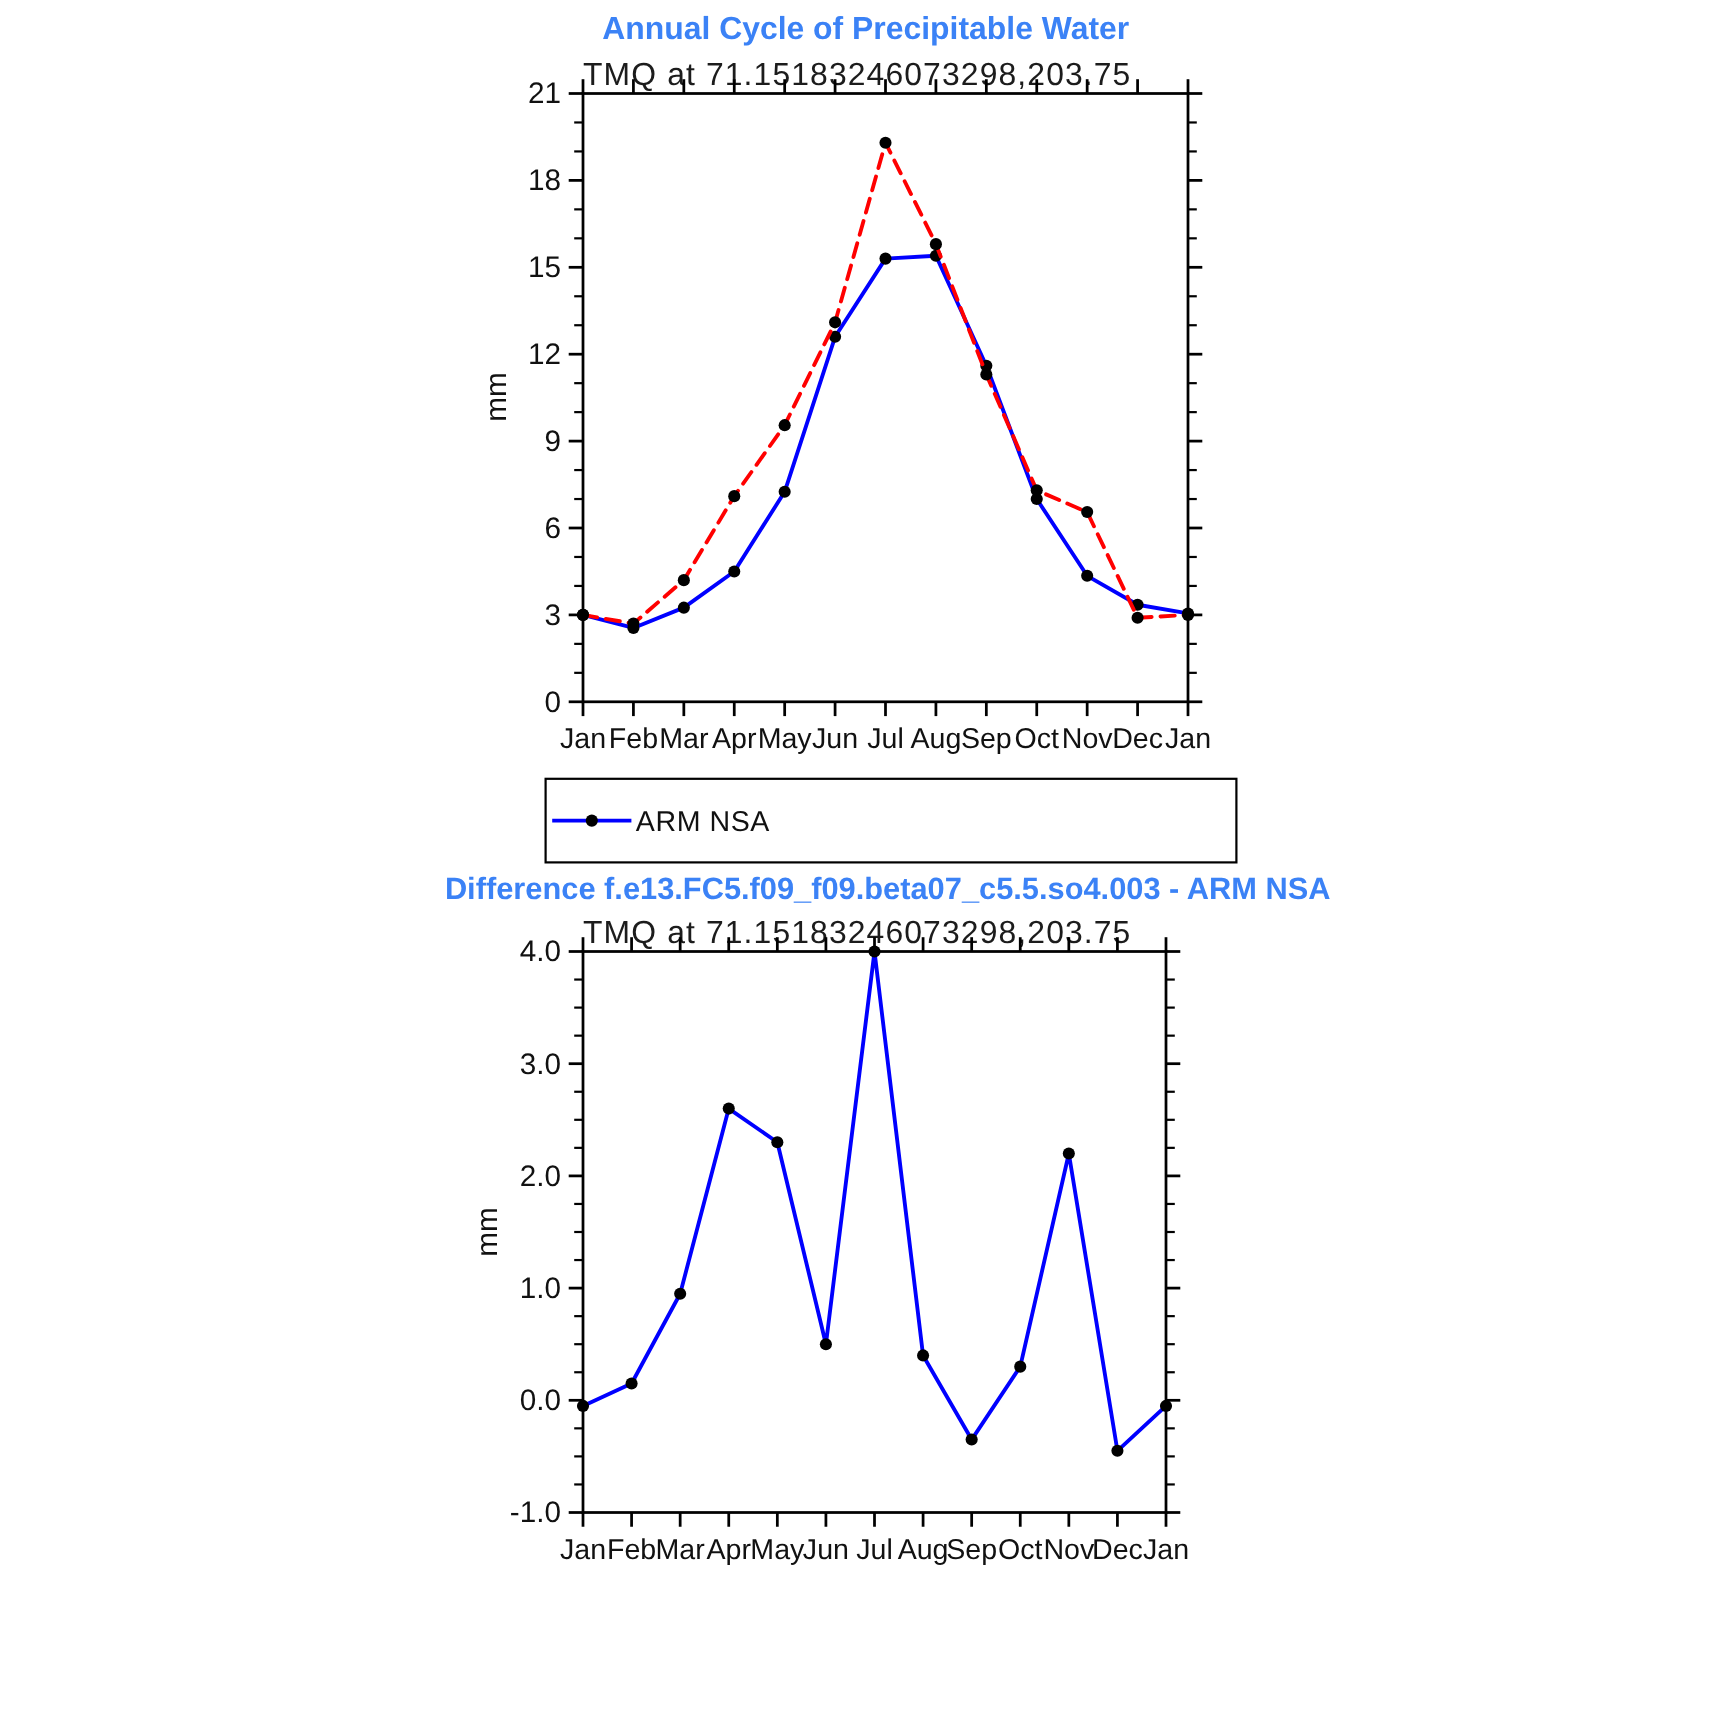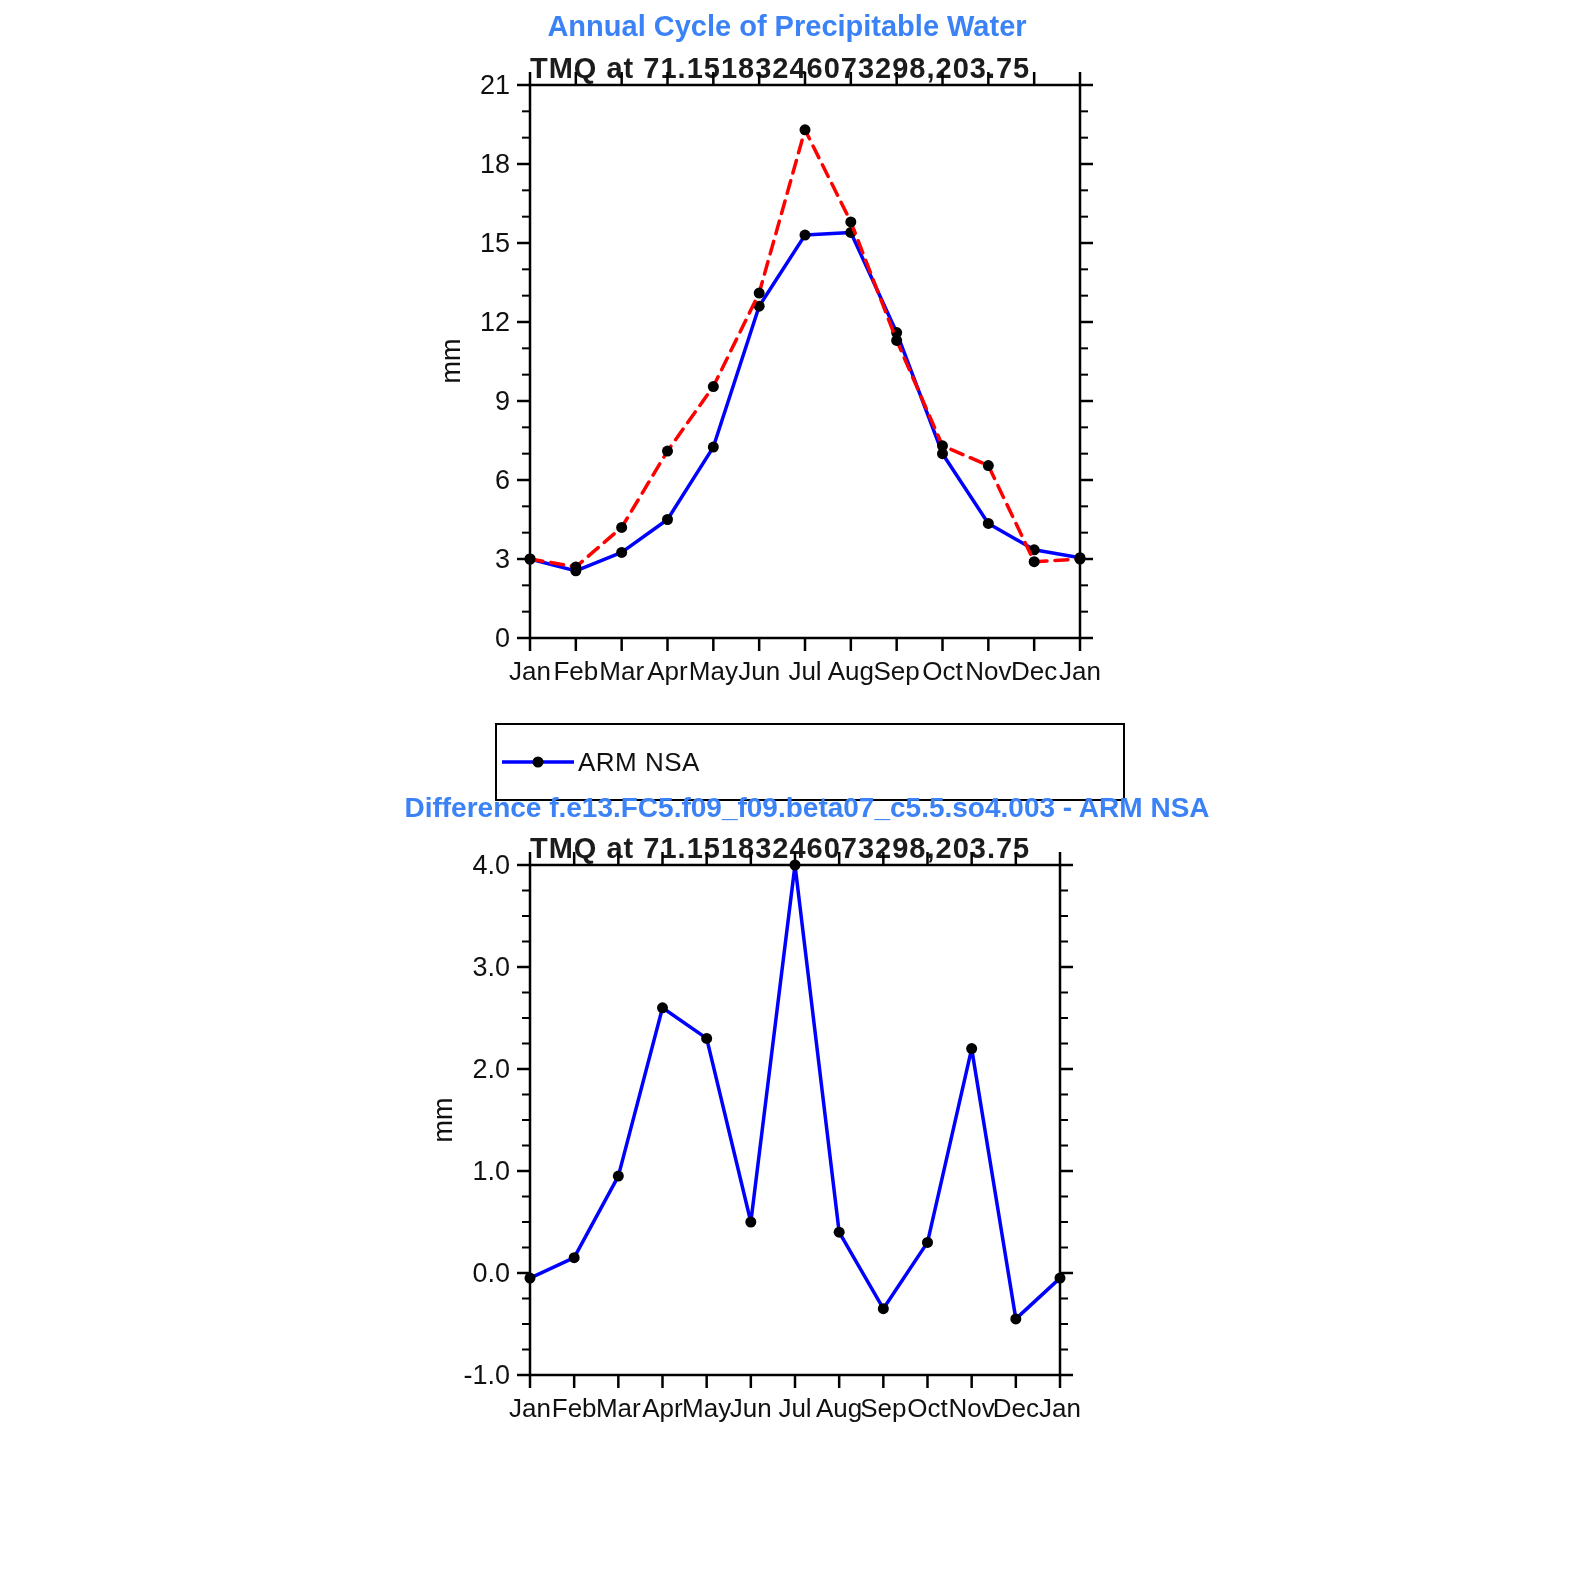--- a/index.html
+++ b/index.html
@@ -1,22 +1,22 @@
 <!DOCTYPE html>
 <html><head>
 <meta charset="utf-8">
 <style>
   html,body{margin:0;padding:0;background:#ffffff;}
   .page{position:relative;width:1574px;height:1574px;background:#ffffff;
         font-family:"Liberation Sans",sans-serif;color:#000;overflow:hidden;}
   .chart-title{position:absolute;left:0;width:1574px;text-align:center;
         font-weight:bold;font-size:29px;color:#3b82f6;}
-  .chart-subtitle{position:absolute;font-size:29px;color:#1c1c1c;letter-spacing:1px;white-space:nowrap;font-weight:bold;}
+  .chart-subtitle{position:absolute;font-size:29px;color:#1c1c1c;letter-spacing:1px;white-space:nowrap;}
   .chart-svg{position:absolute;overflow:visible;}
-  .legend-box{position:absolute;left:495px;top:723px;width:630px;height:78px;
+  .legend-box{position:absolute;left:495px;top:707px;width:630px;height:78px;
         border:2px solid #000;box-sizing:border-box;display:flex;flex-direction:column;
         justify-content:space-evenly;padding-left:3px;background:#fff;}
   .legend-row{display:flex;align-items:center;height:34px;}
   .legend-label{font-size:26px;color:#111;letter-spacing:0.5px;white-space:nowrap;}
   .legend-sample{flex:0 0 auto;margin-right:2px;}
   svg text{font-family:"Liberation Sans",sans-serif;fill:#111;}
 </style>
 </head>
 <body>
 

